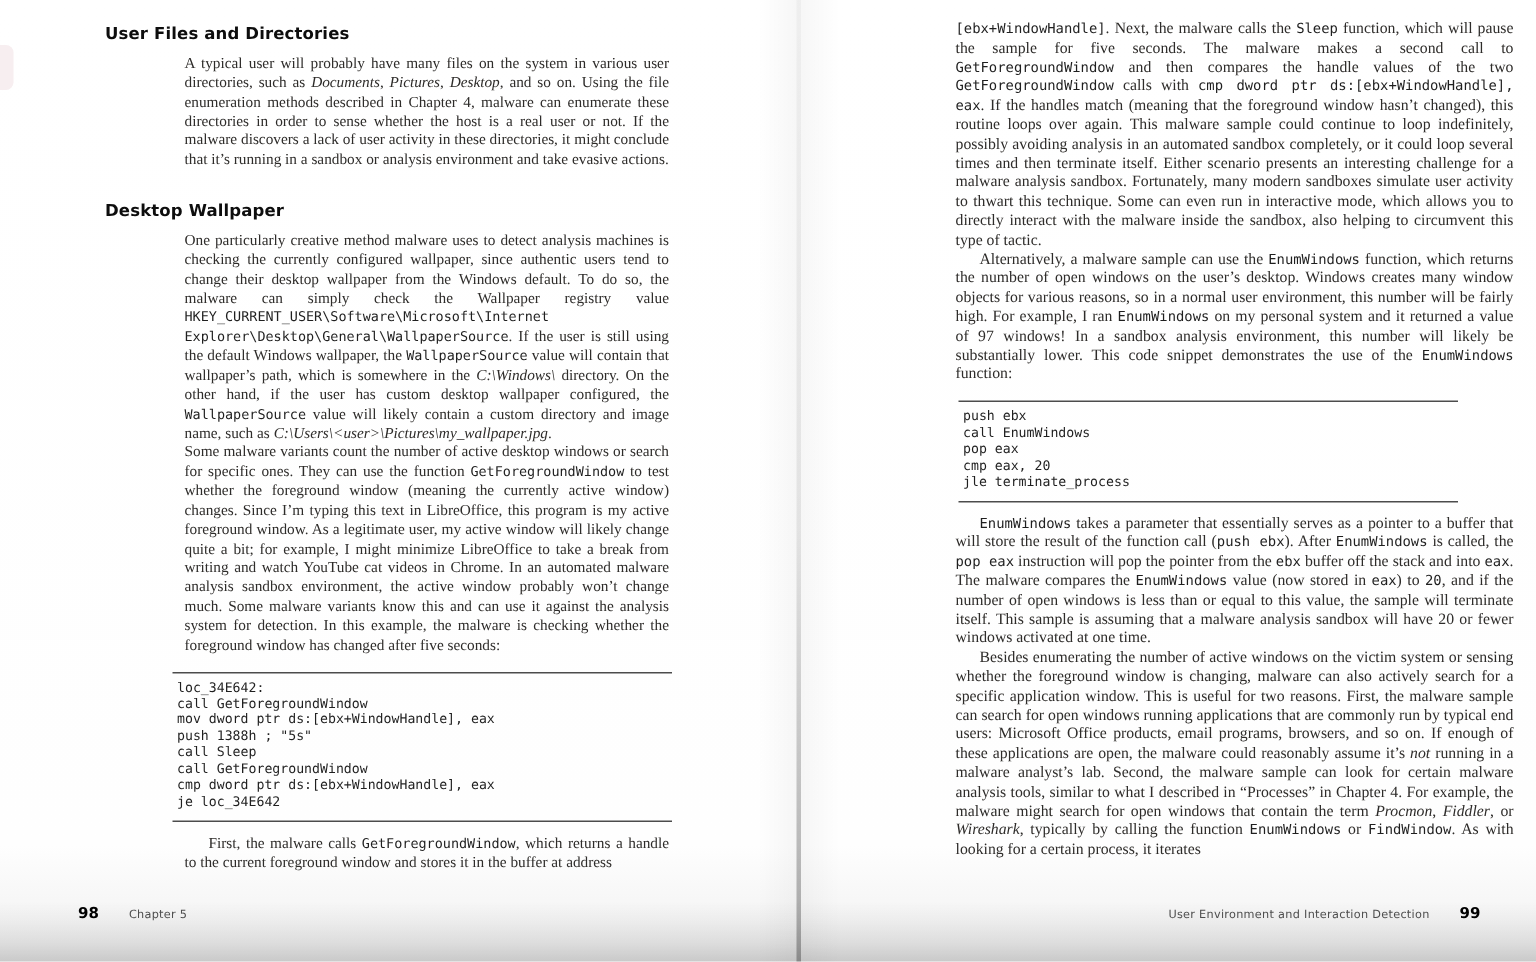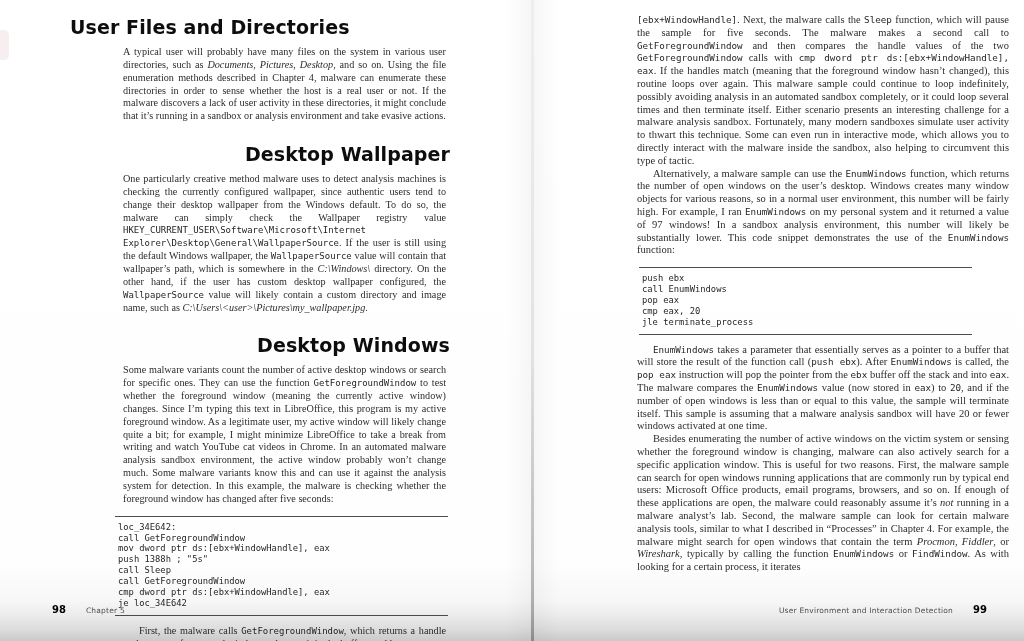--- a/index.html
+++ b/index.html
@@ -18,24 +18,24 @@
     background:linear-gradient(90deg,rgba(0,0,0,0) 0%,rgba(0,0,0,0.035) 50%,rgba(0,0,0,0) 100%);}
   .bottom-edge{position:absolute;left:0;right:0;bottom:0;height:40px;
     background:linear-gradient(180deg,rgba(0,0,0,0) 0%,rgba(0,0,0,0.07) 70%,rgba(0,0,0,0.13) 100%);}
 
   
   .page-left-content{position:absolute;left:70px;top:16px;width:380px;}
   .page-right-content{position:absolute;left:637px;top:14px;width:372px;}
 
   h2.sec-heading{
     font-family:"DejaVu Sans", sans-serif;
-    font-size:19px;font-weight:700;color:#0d0d0d;
+    font-size:11px;font-weight:700;color:#0d0d0d;
     margin:0 0 8px 0;letter-spacing:.1px;
   }
-  .sec + .sec h2.sec-heading{margin-top:20px;text-align:right;}
+  .sec + .sec h2.sec-heading{margin-top:20px;}
 
   .page-left-content p.body{
     margin:0 0 0 53px;width:323px;
     font-size:10.2px;line-height:12.85px;
     text-align:justify;
   }
   .page-right-content p.body{
     margin:0;width:372px;
     font-size:10.5px;line-height:12.8px;
     text-align:justify;
@@ -79,21 +79,20 @@
       <h2 class="sec-heading">User Files and Directories</h2>
       <p class="body"><span>A typical user will probably have many files on the system in various user directories, such as </span><span class="run-i">Documents</span><span>, </span><span class="run-i">Pictures</span><span>, </span><span class="run-i">Desktop</span><span>, and so on. Using the file enumeration methods described in Chapter 4, malware can enumerate these directories in order to sense whether the host is a real user or not. If the malware discovers a lack of user activity in these directories, it might conclude that it’s running in a sandbox or analysis environment and take evasive actions.</span></p>
     </div>
 
     <div class="sec">
       <h2 class="sec-heading">Desktop Wallpaper</h2>
       <p class="body"><span>One particularly creative method malware uses to detect analysis machines is checking the currently configured wallpaper, since authentic users tend to change their desktop wallpaper from the Windows default. To do so, the malware can simply check the Wallpaper registry value </span><span class="run-c">HKEY_CURRENT_USER\Software\Microsoft\Internet Explorer\Desktop\General\WallpaperSource</span><span>. If the user is still using the default Windows wallpaper, the </span><span class="run-c">WallpaperSource</span><span> value will contain that wallpaper’s path, which is somewhere in the </span><span class="run-i">C:\Windows\</span><span> directory. On the other hand, if the user has custom desktop wallpaper configured, the </span><span class="run-c">WallpaperSource</span><span> value will likely contain a custom directory and image name, such as </span><span class="run-i">C:\Users\&lt;user&gt;\Pictures\my_wallpaper.jpg</span><span>.</span></p>
     </div>
 
     <div class="sec">
-      <h2 class="sec-heading">Desktop Windows</h2>
       <p class="body"><span>Some malware variants count the number of active desktop windows or search for specific ones. They can use the function </span><span class="run-c">GetForegroundWindow</span><span> to test whether the foreground window (meaning the currently active window) changes. Since I’m typing this text in LibreOffice, this program is my active foreground window. As a legitimate user, my active window will likely change quite a bit; for example, I might minimize LibreOffice to take a break from writing and watch YouTube cat videos in Chrome. In an automated malware analysis sandbox environment, the active window probably won’t change much. Some malware variants know this and can use it against the analysis system for detection. In this example, the malware is checking whether the foreground window has changed after five seconds:</span></p>
 
       <div class="listing">
         <pre>loc_34E642:
 call GetForegroundWindow
 mov dword ptr ds:[ebx+WindowHandle], eax
 push 1388h ; "5s"
 call Sleep
 call GetForegroundWindow
 cmp dword ptr ds:[ebx+WindowHandle], eax

